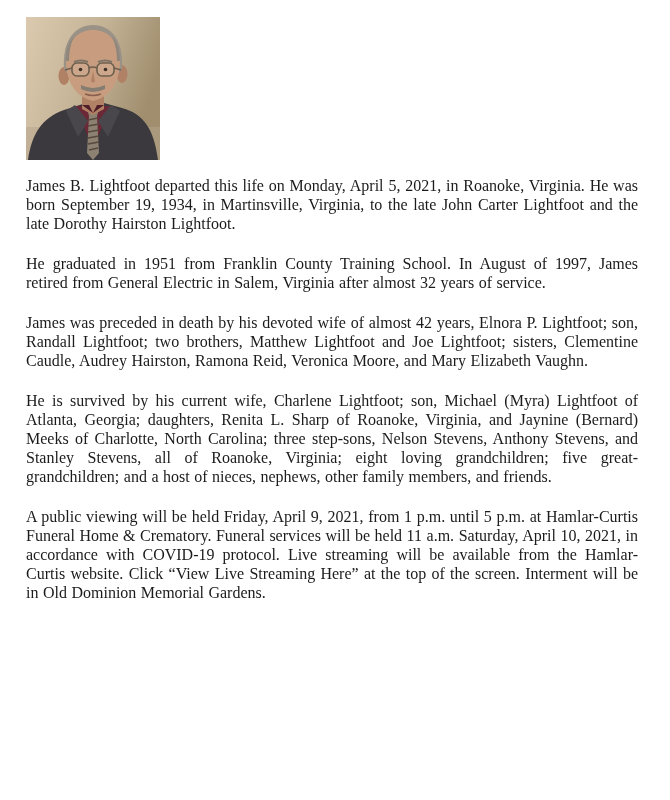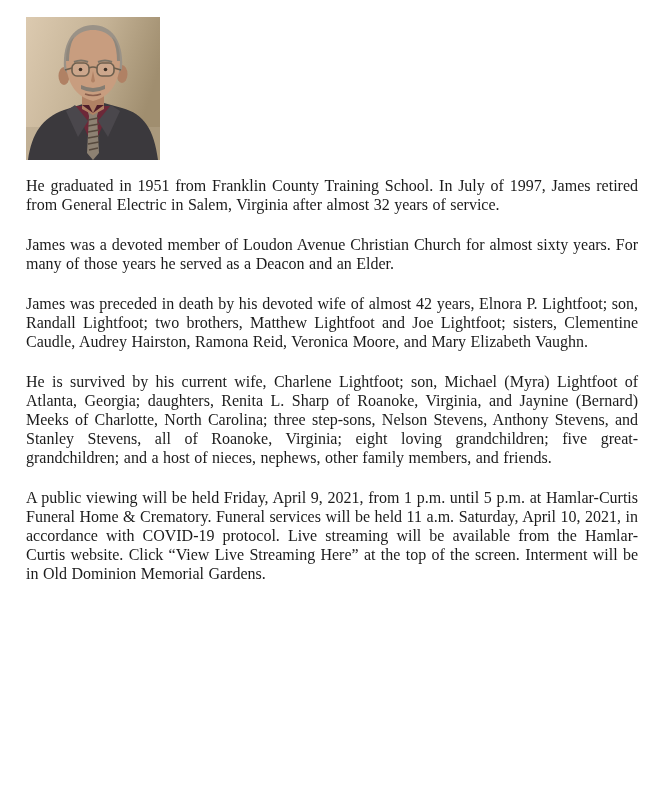--- a/index.html
+++ b/index.html
@@ -92,20 +92,20 @@
       <path d="M55,68 Q67,74 79,68 L79,72 Q67,78 55,72 Z" fill="#857d72"></path>
 
       <path d="M59,77 Q67,80 75,77" stroke="#8a5f4d" stroke-width="1.6" fill="none"></path>
 
       <path d="M56,88 L63,88 L67,96 Z" fill="#4f1d29"></path>
       <path d="M78,88 L71,88 L67,96 Z" fill="#4f1d29"></path>
     </svg>
   </div>
 
   <div class="content">
-    <p class="para">He graduated in 1951 from Franklin County Training School. In July of 1997, James retired from General Electric in Salem, Virginia after almost 32 years of service.</p>
-    <p class="para">James was a devoted member of Loudon Avenue Christian Church for almost sixty years. For many of those years he served as a Deacon and an Elder.</p>
+    <p class="para">James B. Lightfoot departed this life on Monday, April 5, 2021, in Roanoke, Virginia. He was born September 19, 1934, in Martinsville, Virginia, to the late John Carter Lightfoot and the late Dorothy Hairston Lightfoot.</p>
+    <p class="para">He graduated in 1951 from Franklin County Training School. In August of 1997, James retired from General Electric in Salem, Virginia after almost 32 years of service.</p>
     <p class="para">James was preceded in death by his devoted wife of almost 42 years, Elnora P. Lightfoot; son, Randall Lightfoot; two brothers, Matthew Lightfoot and Joe Lightfoot; sisters, Clementine Caudle, Audrey Hairston, Ramona Reid, Veronica Moore, and Mary Elizabeth Vaughn.</p>
     <p class="para">He is survived by his current wife, Charlene Lightfoot; son, Michael (Myra) Lightfoot of Atlanta, Georgia; daughters, Renita L. Sharp of Roanoke, Virginia, and Jaynine (Bernard) Meeks of Charlotte, North Carolina; three step-sons, Nelson Stevens, Anthony Stevens, and Stanley Stevens, all of Roanoke, Virginia; eight loving grandchildren; five great-grandchildren; and a host of nieces, nephews, other family members, and friends.</p>
     <p class="para">A public viewing will be held Friday, April 9, 2021, from 1 p.m. until 5 p.m. at Hamlar-Curtis Funeral Home &amp; Crematory. Funeral services will be held 11 a.m. Saturday, April 10, 2021, in accordance with COVID-19 protocol. Live streaming will be available from the Hamlar-Curtis website. Click “View Live Streaming Here” at the top of the screen. Interment will be in Old Dominion Memorial Gardens.</p>
   </div>
 
 </div>
 
 </body></html>

